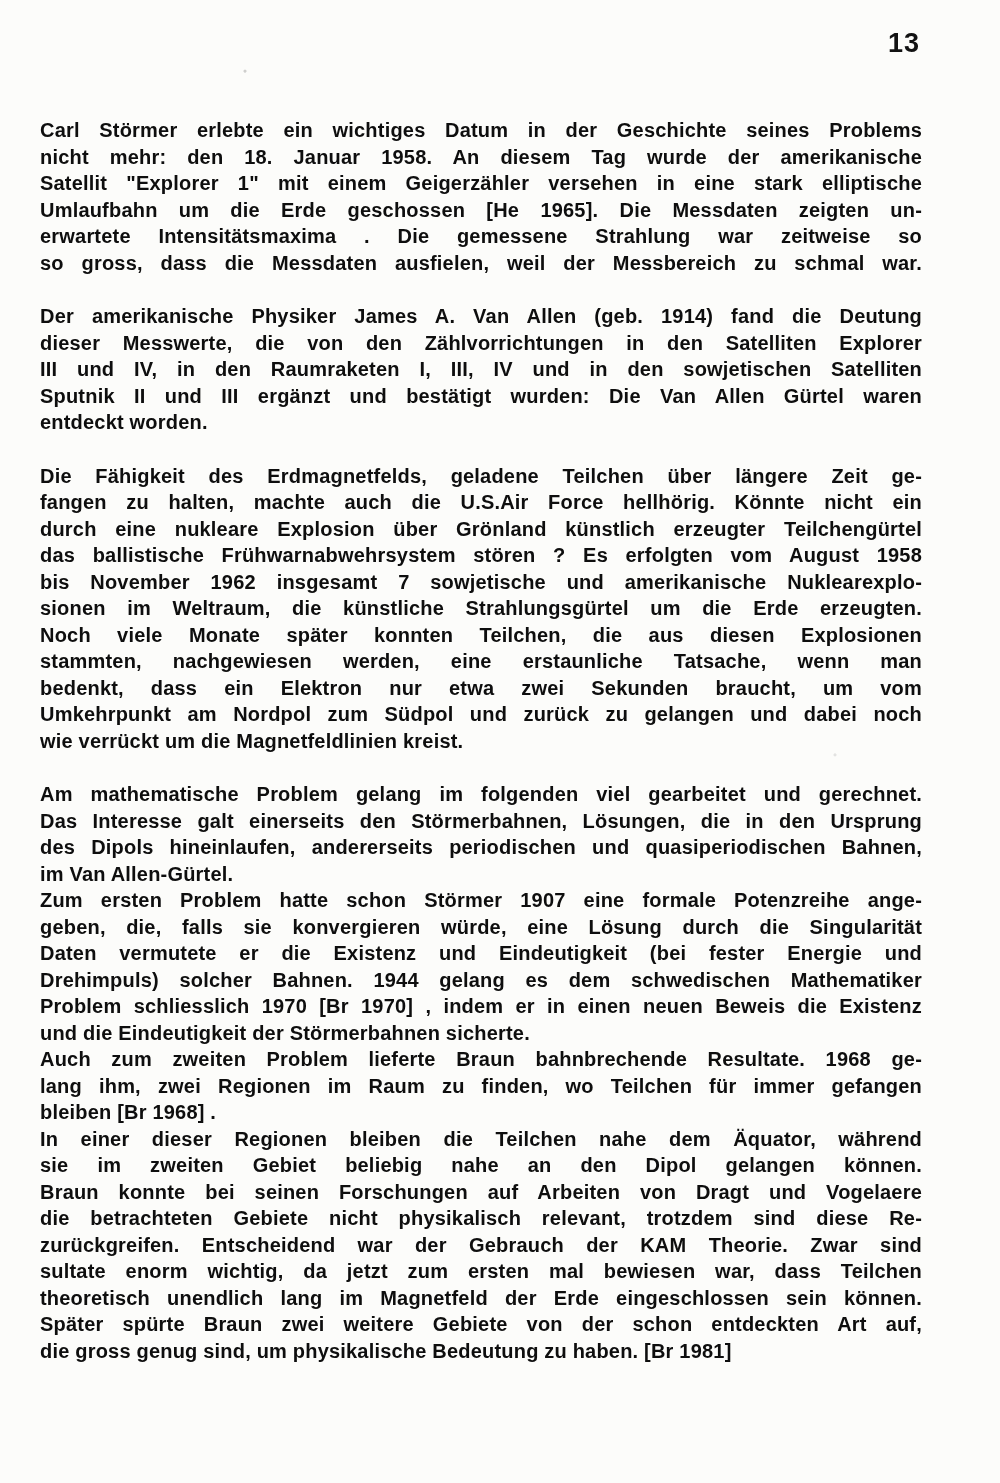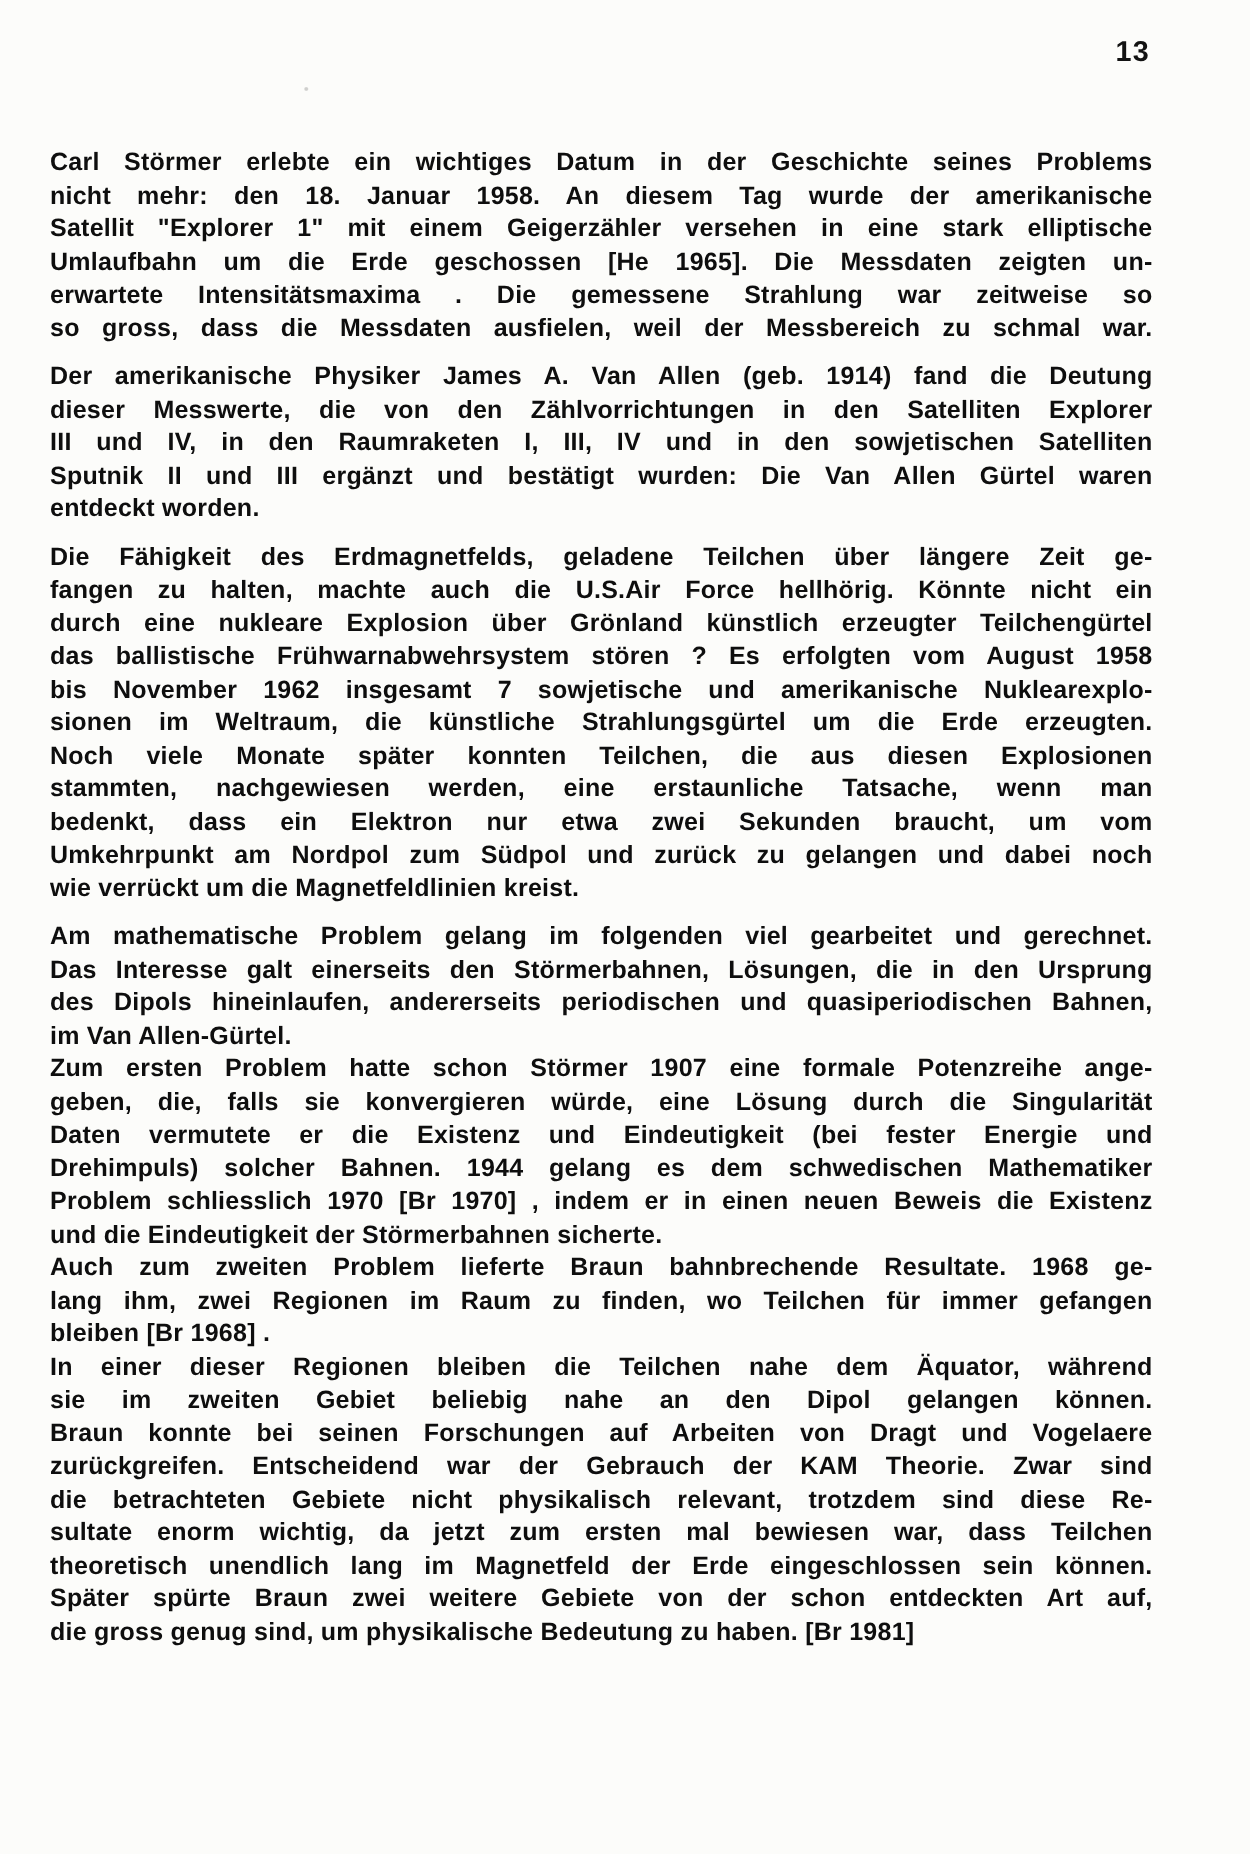--- a/index.html
+++ b/index.html
@@ -19,37 +19,37 @@
     inset: 0;
     background:
       radial-gradient(circle at 24.5% 4.8%, rgba(0,0,0,0.18) 0 1px, transparent 2px),
       radial-gradient(circle at 83.5% 50.9%, rgba(0,0,0,0.10) 0 1px, transparent 2px),
       #fcfcfa;
   }
   .page-number {
     position: absolute;
     top: 28px;
     right: 80px;
-    font-size: 23px;
+    font-size: 27px;
     font-weight: 700;
     color: #121212;
     letter-spacing: 1px;
   }
   .content {
     position: absolute;
     left: 40px;
     top: 117px;
     width: 882px;
     color: #0e0e0e;
     font-size: 20px;
     font-weight: 700;
     line-height: 26.5px;
   }
   .paragraph + .paragraph {
-    margin-top: 12px;
+    margin-top: 27px;
   }
   .line {
     text-align: justify;
     text-align-last: justify;
     height: 26.5px;
     overflow: hidden;
     letter-spacing: 0.2px;
   }
   .line.short {
     text-align: right;
@@ -100,21 +100,21 @@
         <div class="line">Daten vermutete er die Existenz und Eindeutigkeit (bei fester Energie und</div>
         <div class="line">Drehimpuls) solcher Bahnen. 1944 gelang es dem schwedischen Mathematiker</div>
         <div class="line">Problem schliesslich 1970 [Br 1970] , indem er in einen neuen Beweis die Existenz</div>
         <div class="line short">und die Eindeutigkeit der Störmerbahnen sicherte.</div>
         <div class="line">Auch zum zweiten Problem lieferte Braun bahnbrechende Resultate. 1968 ge-</div>
         <div class="line">lang ihm, zwei Regionen im Raum zu finden, wo Teilchen für immer gefangen</div>
         <div class="line short">bleiben [Br 1968] .</div>
         <div class="line">In einer dieser Regionen bleiben die Teilchen nahe dem Äquator, während</div>
         <div class="line">sie im zweiten Gebiet beliebig nahe an den Dipol gelangen können.</div>
         <div class="line">Braun konnte bei seinen Forschungen auf Arbeiten von Dragt und Vogelaere</div>
+        <div class="line">die betrachteten Gebiete nicht physikalisch relevant, trotzdem sind diese Re-</div>
         <div class="line">zurückgreifen. Entscheidend war der Gebrauch der KAM Theorie. Zwar sind</div>
-        <div class="line">die betrachteten Gebiete nicht physikalisch relevant, trotzdem sind diese Re-</div>
         <div class="line">sultate enorm wichtig, da jetzt zum ersten mal bewiesen war, dass Teilchen</div>
         <div class="line">theoretisch unendlich lang im Magnetfeld der Erde eingeschlossen sein können.</div>
         <div class="line">Später spürte Braun zwei weitere Gebiete von der schon entdeckten Art auf,</div>
         <div class="line short">die gross genug sind, um physikalische Bedeutung zu haben. [Br 1981]</div>
       </div>
     </div>
 </div>
 
 </body></html>

